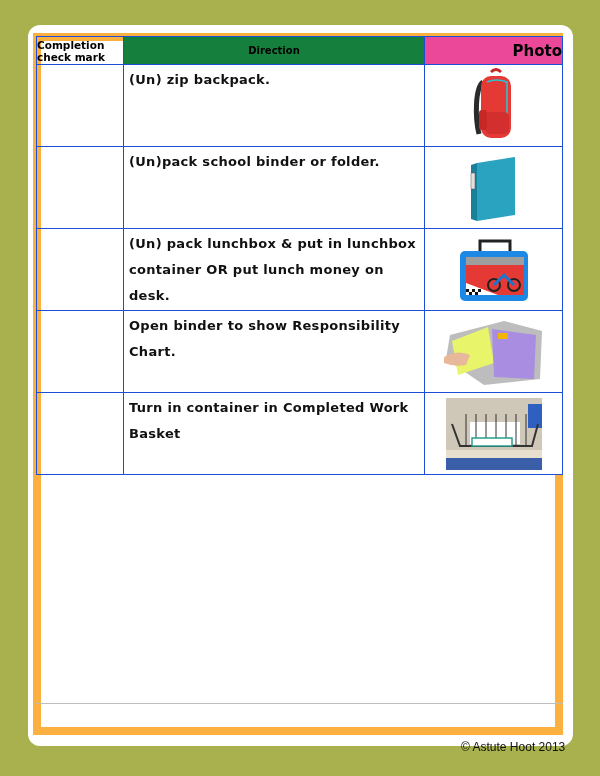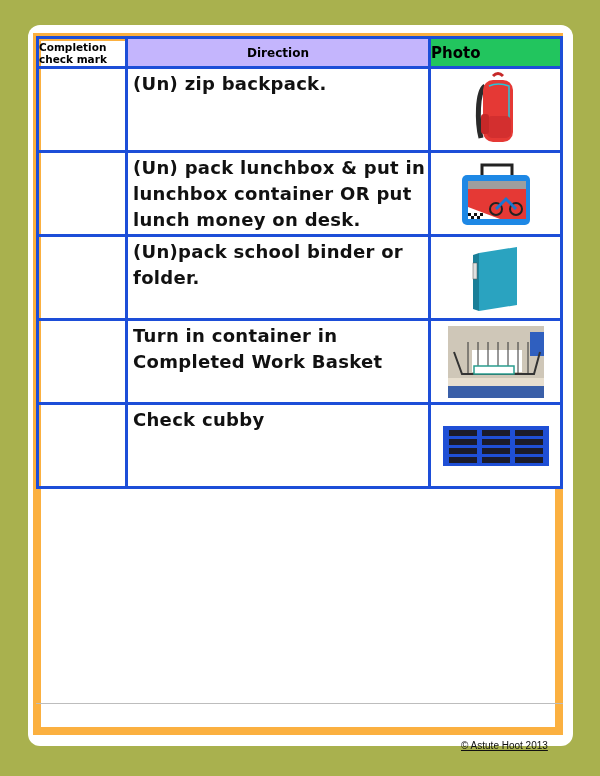--- a/index.html
+++ b/index.html
@@ -1,31 +1,31 @@
 <!DOCTYPE html>
 <html><head>
 <meta charset="utf-8">
 <style>
   html,body{margin:0;padding:0;}
   body{width:600px;height:776px;background:#a9b14e;position:relative;overflow:hidden;font-family:"DejaVu Sans","Liberation Sans",sans-serif;}
   .card{position:absolute;left:28px;top:25px;width:545px;height:721px;background:#ffffff;border-radius:12px;}
   .frame{position:absolute;left:33px;top:33px;width:530px;height:702px;background:#fbb040;}
   .frame-inner{position:absolute;left:41px;top:41px;width:514px;height:686px;background:#ffffff;}
   table.chart{position:absolute;left:36px;top:36px;width:527px;border-collapse:collapse;table-layout:fixed;}
-  table.chart td, table.chart th{border:3px solid #1d4ed8;padding:0;vertical-align:top;}
+  table.chart td, table.chart th{border:1px solid #1d4ed8;padding:0;vertical-align:top;}
   table.chart th{height:27px;font-weight:bold;color:#000;vertical-align:middle;}
   th.c1{width:86px;font-size:10.5px;line-height:12px;text-align:left;padding-left:12px;background:transparent;}
-  th.c2{width:300px;font-size:12px;text-align:center;background:#c4b5fd;}
-  th.c3{font-size:15px;text-align:left;background:#22c55e;}
+  th.c2{width:300px;font-size:10px;text-align:center;background:#15803d;}
+  th.c3{font-size:15px;text-align:right;background:#ec4899;}
   tr.row td{height:79px;}
   td.check{background:transparent;}
-  td.dir{font-size:18px;font-weight:bold;line-height:26px;padding:2px 0 0 5px !important;color:#111;letter-spacing:0.3px;}
+  td.dir{font-size:13px;font-weight:bold;line-height:26px;padding:2px 0 0 5px !important;color:#111;letter-spacing:0.3px;}
   td.photo{background:#fff;position:relative;}
   .ph{position:absolute;left:50%;top:50%;transform:translate(-50%,-50%);}
-  .copyright{position:absolute;left:461px;top:740px;font-size:10px;color:#111;font-family:"Liberation Sans",sans-serif;text-decoration:underline;}
+  .copyright{position:absolute;left:461px;top:740px;font-size:12px;color:#111;font-family:"Liberation Sans",sans-serif;}
   .tail{position:absolute;left:36px;top:703px;width:527px;height:1px;background:#bdbdbd;}
 </style>
 </head>
 <body>
 
 <div class="card"></div>
 <div class="frame"></div>
 <div class="frame-inner"></div>
 
 <table class="chart">
@@ -47,20 +47,32 @@
         <path d="M18 14 Q27 10 38 14 L38 46" stroke="#26c6da" stroke-width="1.5" fill="none"></path>
         <rect x="16" y="44" width="24" height="22" rx="5" fill="#d32f2f"></rect>
         <rect x="10" y="42" width="8" height="20" rx="3" fill="#c62828"></rect>
       </svg>
     </td>
   </tr>
 
 
   <tr class="row">
     <td class="check"></td>
+    <td class="dir">(Un)pack school binder or folder.</td>
+    <td class="photo">
+      <svg class="ph" width="54" height="66" viewBox="0 0 54 66">
+        <path d="M10 8 L48 2 L48 60 L10 66 Z" fill="#2aa3c0"></path>
+        <path d="M4 10 L10 8 L10 66 L4 64 Z" fill="#1a7f98"></path>
+        <rect x="4" y="18" width="4" height="16" fill="#e0e0e0" stroke="#555" stroke-width="0.5"></rect>
+      </svg>
+    </td>
+  </tr>
+
+  <tr class="row">
+    <td class="check"></td>
     <td class="dir">(Un) pack lunchbox &amp; put in lunchbox container OR put lunch money on desk.</td>
     <td class="photo">
       <svg class="ph" width="72" height="66" viewBox="0 0 72 66">
         <path d="M22 14 L22 4 L52 4 L52 14" stroke="#222" stroke-width="3" fill="none"></path>
         <rect x="2" y="14" width="68" height="50" rx="5" fill="#1e88e5"></rect>
         <rect x="8" y="20" width="58" height="8" fill="#9e9e9e"></rect>
         <rect x="8" y="28" width="58" height="30" fill="#e53935"></rect>
         <path d="M8 46 L40 58 L8 58 Z" fill="#fff"></path>
         <g fill="#111">
               <rect x="8" y="52" width="3" height="3"></rect>
@@ -71,30 +83,31 @@
             </g>
         <circle cx="36" cy="48" r="6" fill="none" stroke="#222" stroke-width="2"></circle>
         <circle cx="56" cy="48" r="6" fill="none" stroke="#222" stroke-width="2"></circle>
         <path d="M36 48 L46 38 L56 48" stroke="#1976d2" stroke-width="3" fill="none"></path>
       </svg>
     </td>
   </tr>
 
   <tr class="row">
     <td class="check"></td>
-    <td class="dir">(Un)pack school binder or folder.</td>
+    <td class="dir">Open binder to show Responsibility Chart.</td>
     <td class="photo">
-      <svg class="ph" width="54" height="66" viewBox="0 0 54 66">
-        <path d="M10 8 L48 2 L48 60 L10 66 Z" fill="#2aa3c0"></path>
-        <path d="M4 10 L10 8 L10 66 L4 64 Z" fill="#1a7f98"></path>
-        <rect x="4" y="18" width="4" height="16" fill="#e0e0e0" stroke="#555" stroke-width="0.5"></rect>
+      <svg class="ph" width="100" height="70" viewBox="0 0 100 70">
+        <path d="M6 18 L60 4 L98 14 L96 62 L40 68 L2 42 Z" fill="#bdbdbd"></path>
+        <path d="M8 24 L44 10 L50 46 L14 58 Z" fill="#e8f56a"></path>
+        <path d="M48 12 L92 18 L90 62 L50 60 Z" fill="#a88de0"></path>
+        <rect x="54" y="16" width="10" height="6" fill="#f5b400"></rect>
+        <path d="M0 40 Q14 32 26 38 L22 48 Q10 50 0 46 Z" fill="#e7b99a"></path>
       </svg>
     </td>
   </tr>
-
 
   <tr class="row">
     <td class="check"></td>
     <td class="dir">Turn in container in Completed Work Basket</td>
     <td class="photo">
       <svg class="ph" width="96" height="72" viewBox="0 0 96 72">
         <rect x="0" y="0" width="96" height="72" fill="#cfc7b8"></rect>
         <rect x="82" y="6" width="14" height="24" fill="#2f5fbf"></rect>
         <rect x="0" y="52" width="96" height="8" fill="#e8dfcf"></rect>
         <rect x="0" y="60" width="96" height="12" fill="#3a5fa8"></rect>
@@ -107,42 +120,19 @@
               <line x1="50" y1="16" x2="50" y2="48"></line>
               <line x1="60" y1="16" x2="60" y2="48"></line>
               <line x1="70" y1="16" x2="70" y2="48"></line>
               <line x1="80" y1="16" x2="80" y2="48"></line>
             </g>
         <rect x="26" y="40" width="40" height="8" fill="#fff" stroke="#2a9d8f" stroke-width="1.5"></rect>
       </svg>
     </td>
   </tr>
 
-  <tr class="row">
-    <td class="check"></td>
-    <td class="dir">Check cubby</td>
-    <td class="photo">
-      <svg class="ph" width="110" height="44" viewBox="0 0 110 44">
-        <rect x="2" y="2" width="106" height="40" fill="#1f4fd6"></rect>
-        <g fill="#1b1b2a">
-          <rect x="8" y="6" width="28" height="6"></rect>
-              <rect x="41" y="6" width="28" height="6"></rect>
-              <rect x="74" y="6" width="28" height="6"></rect>
-          <rect x="8" y="15" width="28" height="6"></rect>
-              <rect x="41" y="15" width="28" height="6"></rect>
-              <rect x="74" y="15" width="28" height="6"></rect>
-          <rect x="8" y="24" width="28" height="6"></rect>
-              <rect x="41" y="24" width="28" height="6"></rect>
-              <rect x="74" y="24" width="28" height="6"></rect>
-          <rect x="8" y="33" width="28" height="6"></rect>
-              <rect x="41" y="33" width="28" height="6"></rect>
-              <rect x="74" y="33" width="28" height="6"></rect>
-        </g>
-      </svg>
-    </td>
-  </tr>
 
 </tbody>
   </table>
 
 <div class="tail"></div>
 
 <div class="copyright">© Astute Hoot 2013</div>
 
 </body></html>

